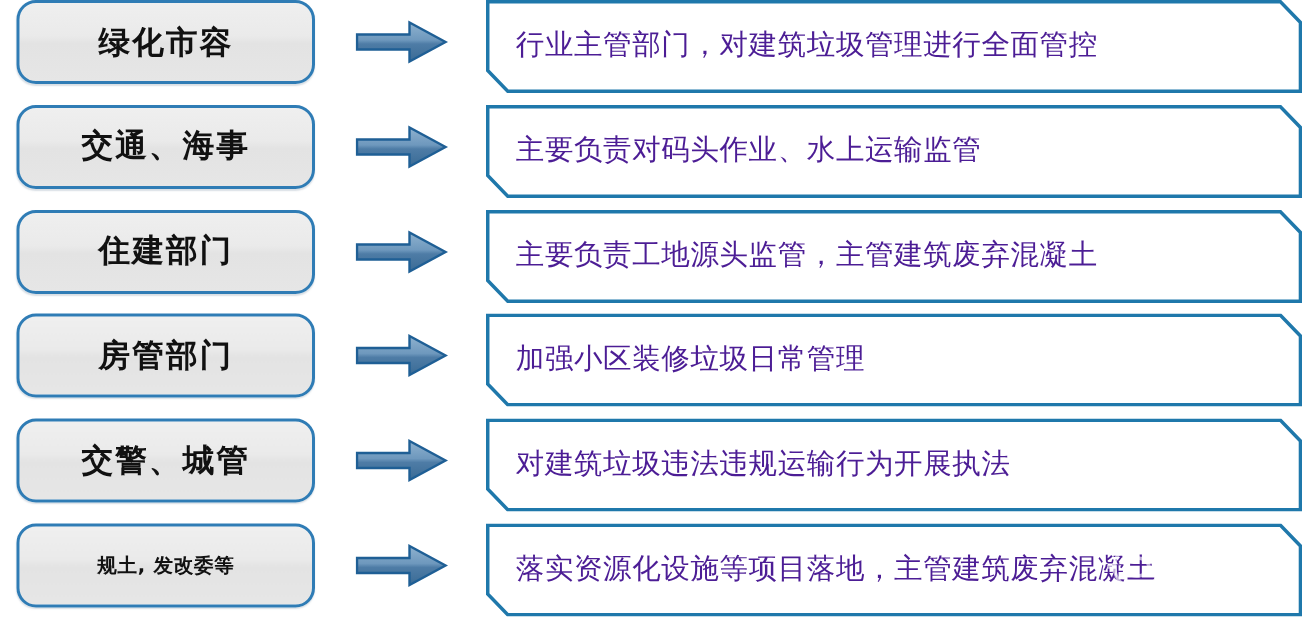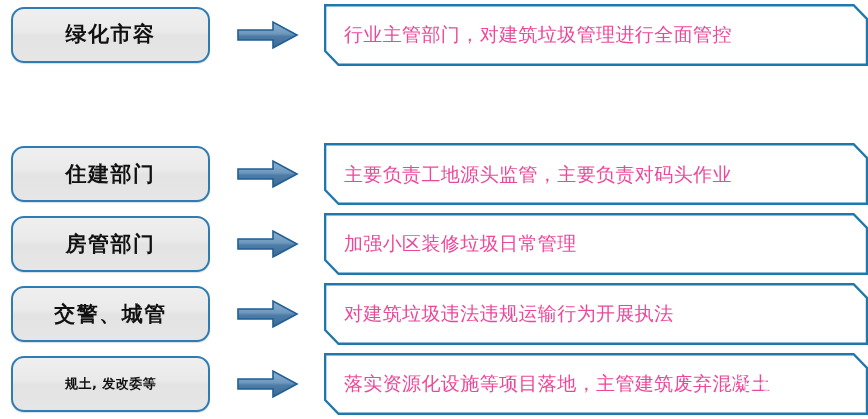--- a/index.html
+++ b/index.html
@@ -20,21 +20,20 @@
     overflow: hidden;
   }
 
   
   .flow-row {
     position: absolute;
     left: 0;
     width: 868px;
     height: 69.8px;
     display: flex;
-    align-items: center;
     gap: 20px;
   }
 
   
   .dept-box {
     position: relative;
     box-sizing: border-box;
     width: 206px;
     height: 56px;
     margin-left: 11px;
@@ -92,21 +91,21 @@
     height: 100%;
     display: block;
   }
   .desc-text {
     position: relative;
     z-index: 2;
     padding-left: 20px;
     padding-right: 14px;
     font-family: "DejaVu Sans", "Liberation Sans", sans-serif;
     font-size: 19px;
-    color: #ec4899;
+    color: #4c1d95;
     line-height: 1.15;
     letter-spacing: 0.4px;
     white-space: nowrap;
   }
 
   
   #watermark {
     position: absolute;
     left: 728px;
     top: 352px;
@@ -141,35 +140,51 @@
       </svg>
     </div>
     <div class="desc-box">
       <svg class="desc-shape" viewBox="0 0 563 62" preserveAspectRatio="none">
         <path d="M1.2,1.2 L548,1.2 L561.8,15 L561.8,60.8 L15,60.8 L1.2,47 Z" fill="#ffffff" stroke="#1f78ab" stroke-width="2.4" stroke-linejoin="miter"></path>
       </svg>
       <span class="desc-text">行业主管部门，对建筑垃圾管理进行全面管控</span>
     </div>
   </div>
 
+  <div class="flow-row" style="top:69.8px;">
+    <div class="dept-box">
+      <span class="dept-label">交通、海事</span>
+    </div>
+    <div class="arrow-wrap">
+      <svg width="62" height="30" viewBox="0 0 62 30">
+        <path d="M1,10 L36,10 L36,2 L60,15 L36,28 L36,20 L1,20 Z" fill="url(#agrad)" stroke="#1f5f95" stroke-width="1.6" stroke-linejoin="miter"></path>
+      </svg>
+    </div>
+    <div class="desc-box">
+      <svg class="desc-shape" viewBox="0 0 563 62" preserveAspectRatio="none">
+        <path d="M1.2,1.2 L548,1.2 L561.8,15 L561.8,60.8 L15,60.8 L1.2,47 Z" fill="#ffffff" stroke="#1f78ab" stroke-width="2.4" stroke-linejoin="miter"></path>
+      </svg>
+      <span class="desc-text">主要负责对码头作业、水上运输监管</span>
+    </div>
+  </div>
 
   <div class="flow-row" style="top:139.6px;">
     <div class="dept-box">
       <span class="dept-label">住建部门</span>
     </div>
     <div class="arrow-wrap">
       <svg width="62" height="30" viewBox="0 0 62 30">
         <path d="M1,10 L36,10 L36,2 L60,15 L36,28 L36,20 L1,20 Z" fill="url(#agrad)" stroke="#1f5f95" stroke-width="1.6" stroke-linejoin="miter"></path>
       </svg>
     </div>
     <div class="desc-box">
       <svg class="desc-shape" viewBox="0 0 563 62" preserveAspectRatio="none">
         <path d="M1.2,1.2 L548,1.2 L561.8,15 L561.8,60.8 L15,60.8 L1.2,47 Z" fill="#ffffff" stroke="#1f78ab" stroke-width="2.4" stroke-linejoin="miter"></path>
       </svg>
-      <span class="desc-text">主要负责工地源头监管，主要负责对码头作业</span>
+      <span class="desc-text">主要负责工地源头监管，主管建筑废弃混凝土</span>
     </div>
   </div>
 
   <div class="flow-row" style="top:279.2px;">
     <div class="dept-box">
       <span class="dept-label">交警、城管</span>
     </div>
     <div class="arrow-wrap">
       <svg width="62" height="30" viewBox="0 0 62 30">
         <path d="M1,10 L36,10 L36,2 L60,15 L36,28 L36,20 L1,20 Z" fill="url(#agrad)" stroke="#1f5f95" stroke-width="1.6" stroke-linejoin="miter"></path>

